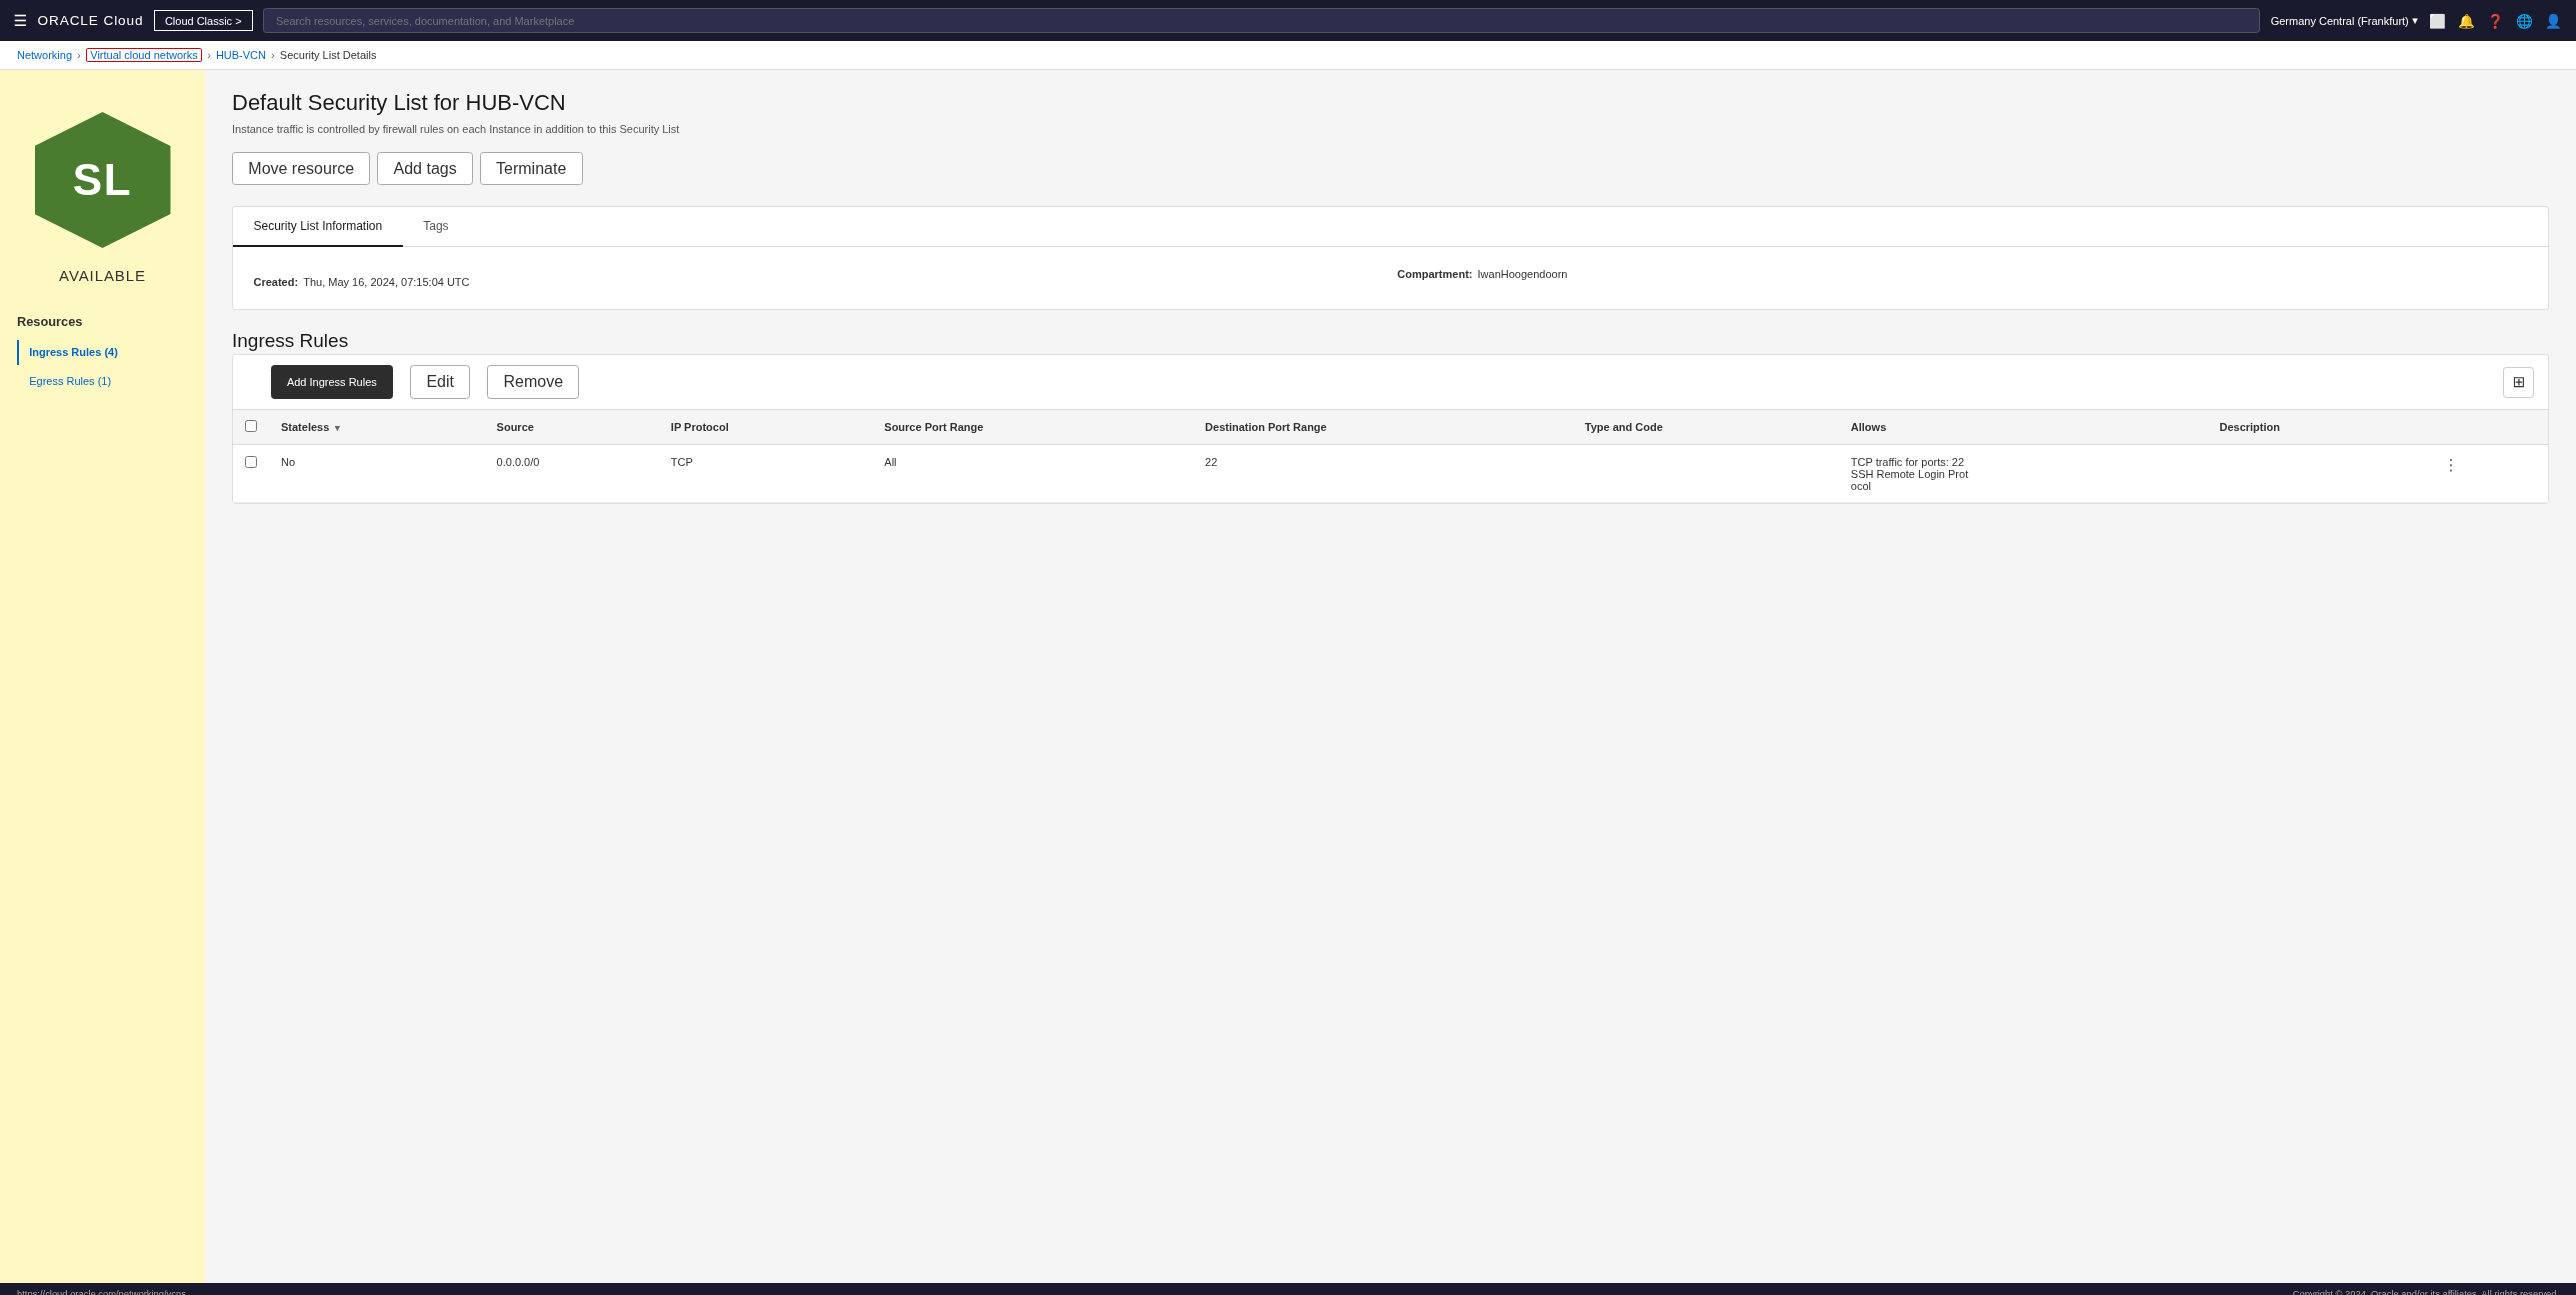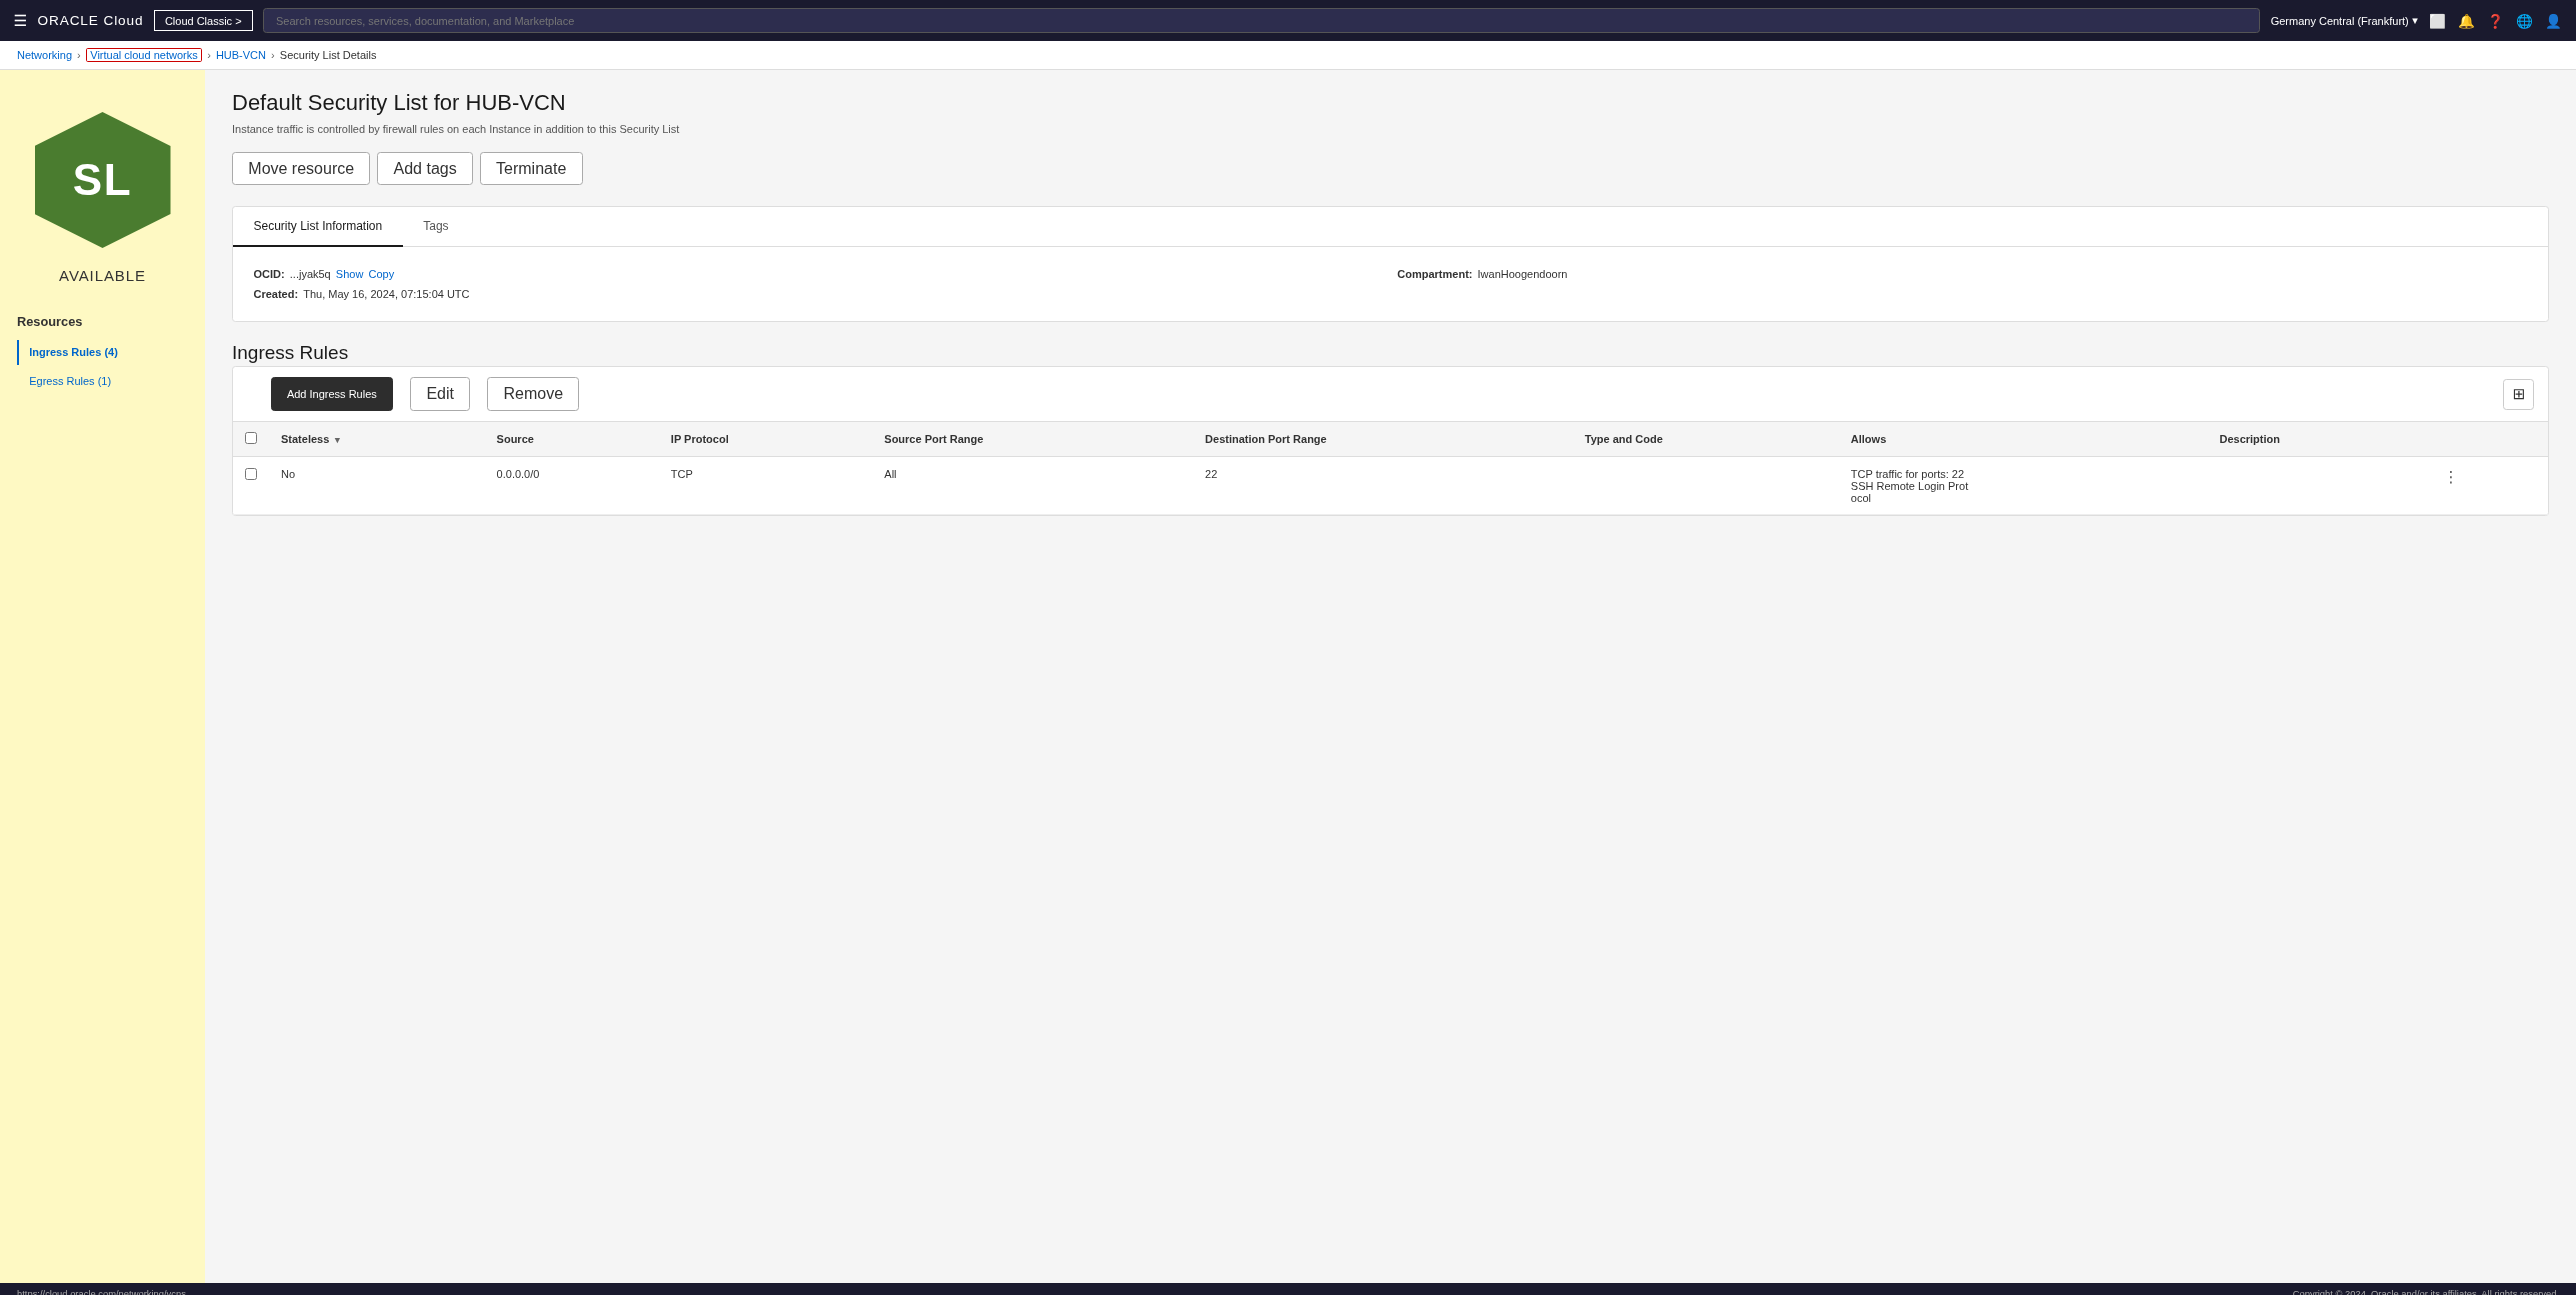--- a/index.html
+++ b/index.html
@@ -427,26 +427,20 @@
     </div>
 
     <div class="tabs-container">
       <div class="tabs-header">
         <div class="tab active">Security List Information</div>
         <div class="tab">Tags</div>
       </div>
       <div class="tab-content">
         <div class="info-grid">
           <div>
-            <div class="info-item">
-              <span class="info-label">OCID:</span>
-              <span class="info-value">...jyak5q</span>
-              <a href="#" class="info-link">Show</a>
-              <a href="#" class="info-link">Copy</a>
-            </div>
             <div class="info-item" style="margin-top:8.5px;">
               <span class="info-label">Created:</span>
               <span class="info-value">Thu, May 16, 2024, 07:15:04 UTC</span>
             </div>
           </div>
           <div>
             <div class="info-item">
               <span class="info-label">Compartment:</span>
               <span class="info-value">IwanHoogendoorn</span>
             </div>

